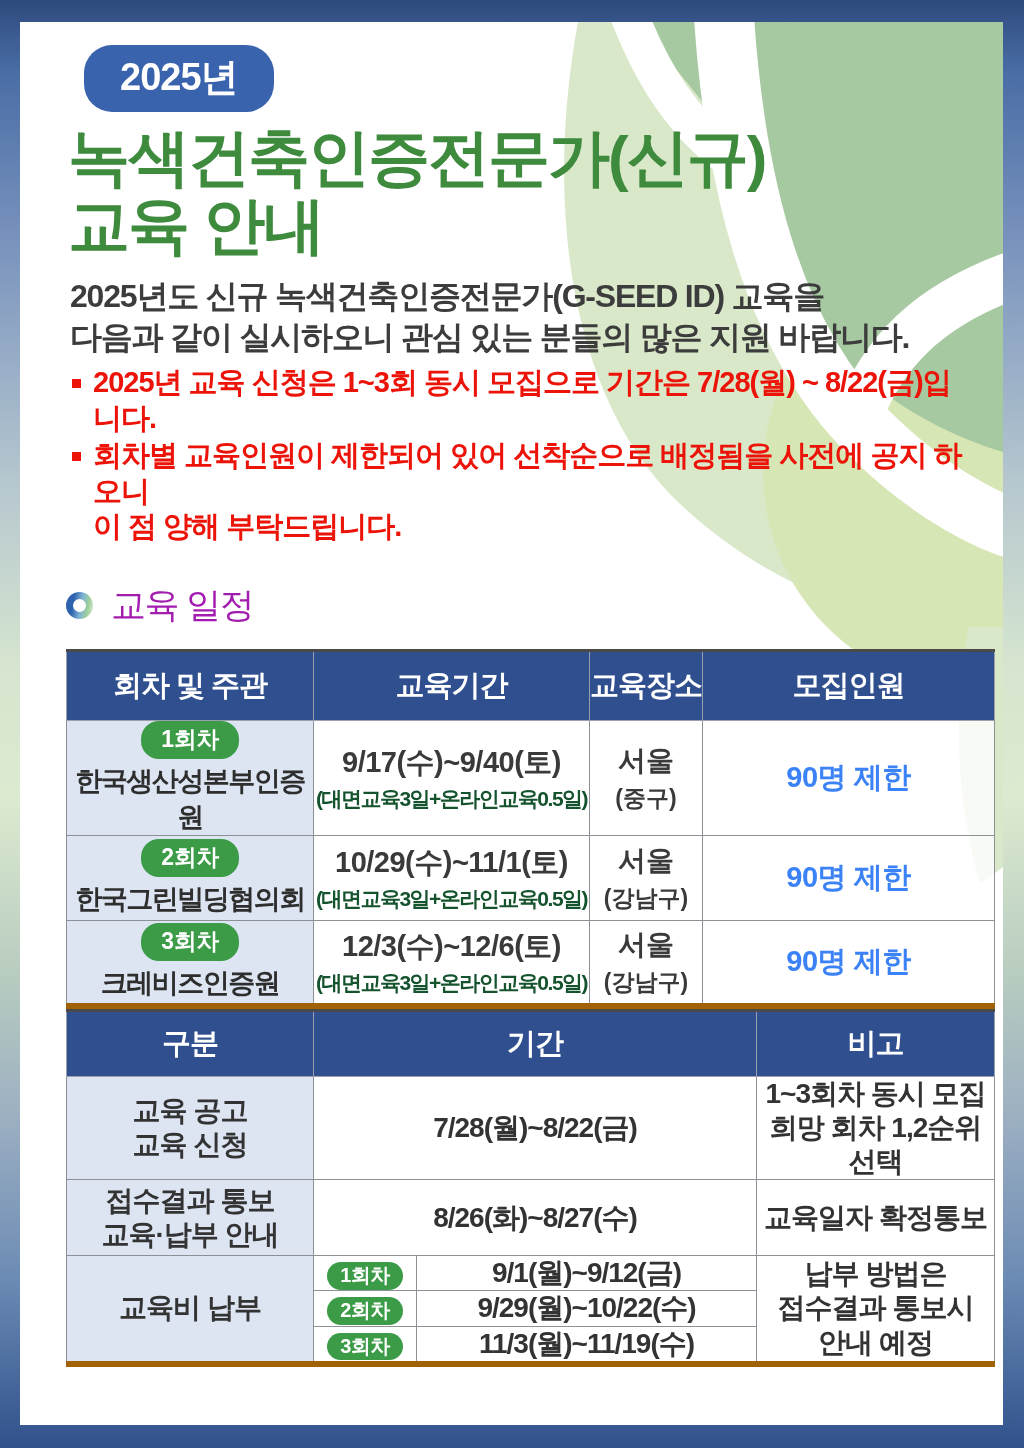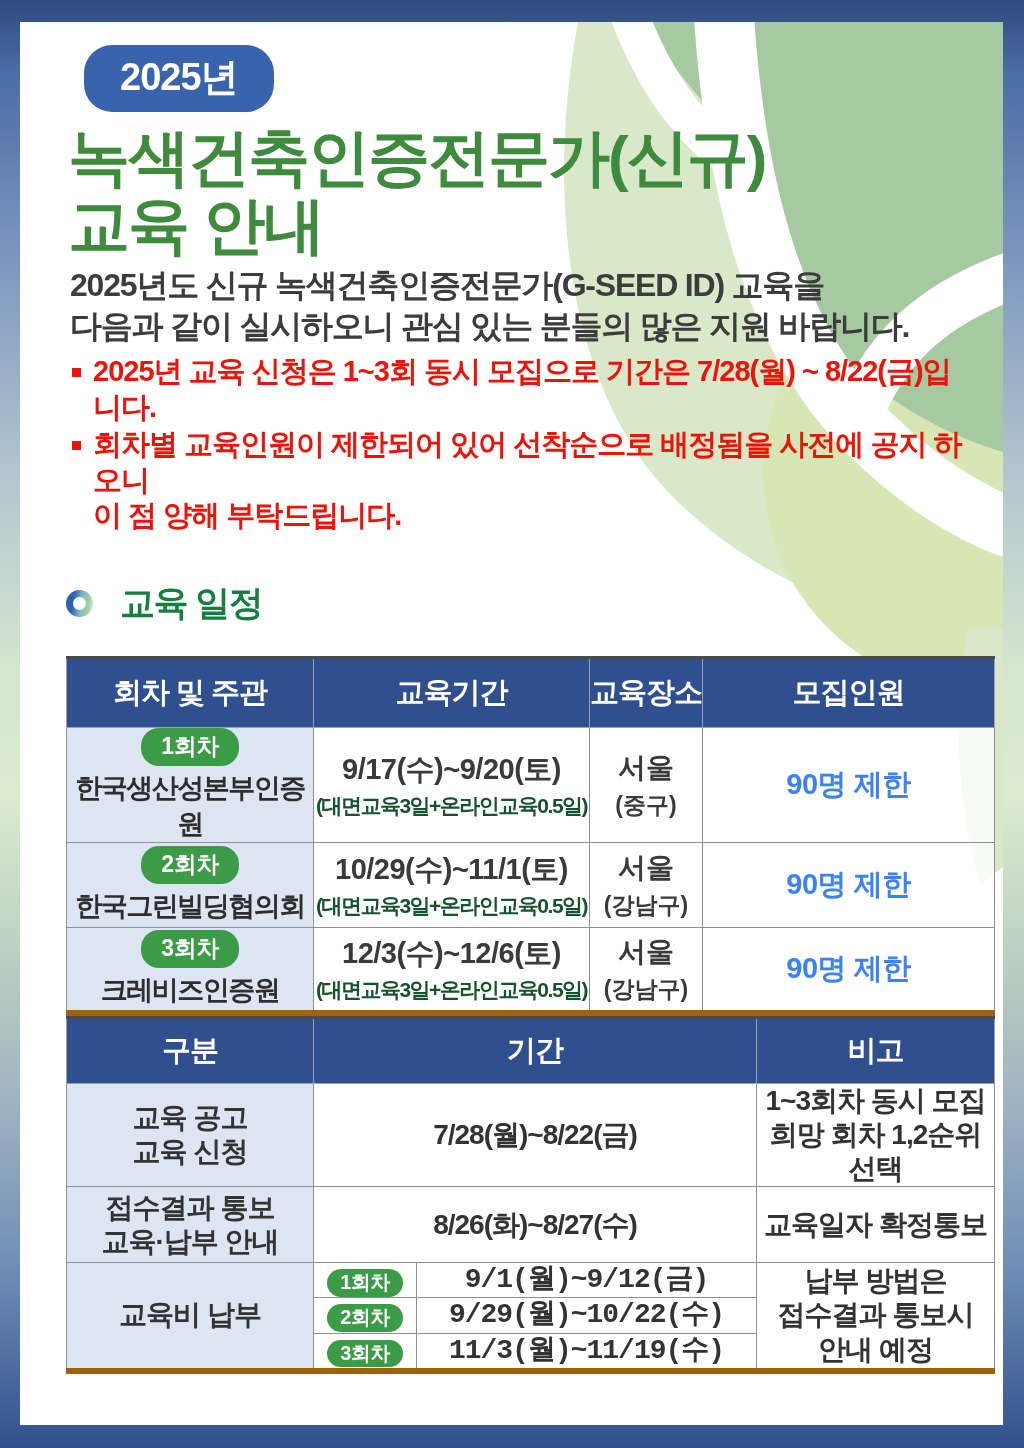--- a/index.html
+++ b/index.html
@@ -32,37 +32,37 @@
     background:var(--badge-blue);color:#fff;
     font-size:38px;font-weight:800;letter-spacing:-1px;
     padding:7px 36px 9px;border-radius:28px;
   }
   .title{
     margin:12px 0 0 2px;color:var(--title-green);
     font-size:62px;font-weight:800;line-height:1.09;letter-spacing:-2px;
   }
   .title span{display:block;}
 
-  .intro{margin:6px 0 0 4px;color:#3c3c3c;font-size:32px;font-weight:700;
+  .intro{margin:17px 0 0 4px;color:#3c3c3c;font-size:32px;font-weight:700;
     line-height:1.27;letter-spacing:-1.2px;}
   .intro span{display:block;}
 
   .notices{list-style:none;margin:8px 0 0 2px;padding:0;
     color:var(--notice-red);font-size:29px;font-weight:800;letter-spacing:-1px;line-height:1.22;}
   .notices li{display:flex;align-items:flex-start;margin-top:2px;}
   .sq{flex:0 0 auto;width:9px;height:9px;background:var(--notice-red);
     margin:14px 12px 0 4px;}
   .ntext span{display:block;}
 
   .section-head{display:flex;align-items:center;gap:10px;margin:30px 0 12px 0;}
   .t2-head{margin-top:34px;}
   .ring{width:27px;height:27px;border-radius:50%;position:relative;flex:0 0 auto;
     background:linear-gradient(100deg,#2f62ae 28%,#7fb3d5 55%,#9ecf9b 78%,#e4f0dc 100%);}
   .ring::after{content:"";position:absolute;inset:7px;border-radius:50%;background:#fff;}
-  .section-head h2{margin:17px;font-size:35px;font-weight:700;color:#15803d;letter-spacing:-1.5px;}
+  .section-head h2{margin:8px;font-size:35px;font-weight:400;color:#a21caf;letter-spacing:-1.5px;}
 
   table{border-collapse:collapse;width:928px;table-layout:fixed;
     border-top:3px solid #4a4a4a;border-bottom:6px solid #a16207;}
   th,td{border:1.5px solid #8d9097;text-align:center;vertical-align:middle;padding:0;}
   thead th{background:var(--header-blue);color:#fff;font-size:29px;font-weight:800;
     letter-spacing:-1px;border-color:#9aa1ad;}
   .t1 thead th{height:68px;}
   .t1 tbody tr{height:85px;}
   .t2 thead th{height:64px;}
   tbody td{background:rgba(255,255,255,0.82);color:#333;}
@@ -76,21 +76,21 @@
   .place{font-size:28px;font-weight:700;color:#3a3a3a;}
   .place-note{font-size:23px;font-weight:600;color:#3a3a3a;margin-top:1px;}
   .capacity{font-size:29px;font-weight:700;color:#3b82f6;letter-spacing:-0.5px;}
 
   .t2 td{font-size:28px;font-weight:700;color:#333;letter-spacing:-1px;line-height:1.22;}
   .t2 .row1{height:74px;} .t2 .row2{height:76px;}
   .t2 .subrow{height:31px;}
   .t2 .stack span{display:block;}
   .sub-badge{display:inline-block;background:var(--round-green);color:#fff;
     font-size:20px;font-weight:800;padding:1px 13px 2px;border-radius:14px;letter-spacing:-0.5px;}
-  .sub-period{font-size:27px;font-family:Liberation Mono, monospace;}
+  .sub-period{font-size:27px;}
 </style>
 </head>
 <body>
 
 <div class="frame">
   <div class="panel">
 
     <svg class="decor" width="475" height="880" viewBox="0 0 475 880">
       <path d="M 50 0 C 15 190 45 380 150 480 C 255 580 380 610 475 605 L 475 0 Z" fill="#d9e8c9"></path>
       <circle cx="455" cy="450" r="220" fill="#d6e6b4"></circle>
@@ -155,21 +155,21 @@
         <tbody>
           <tr>
             <td class="c1">
                 <div class="cellstack">
               <span class="round-badge">1회차</span>
               <span class="org">한국생산성본부인증원</span>
             </div>
               </td>
             <td>
                 <div class="cellstack">
-              <span class="period">9/17(수)~9/20(토)</span>
+              <span class="period">9/17(수)~9/40(토)</span>
               <span class="pnote">(대면교육3일+온라인교육0.5일)</span>
             </div>
               </td>
             <td>
                 <div class="cellstack">
               <span class="place">서울</span>
               <span class="place-note">(중구)</span>
             </div>
               </td>
             <td class="capacity">90명 제한</td>

